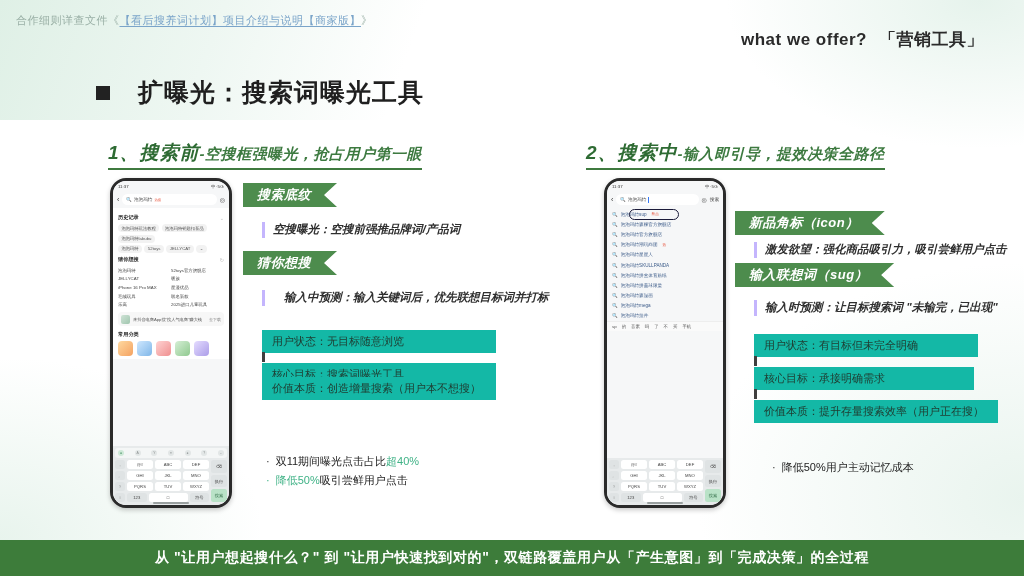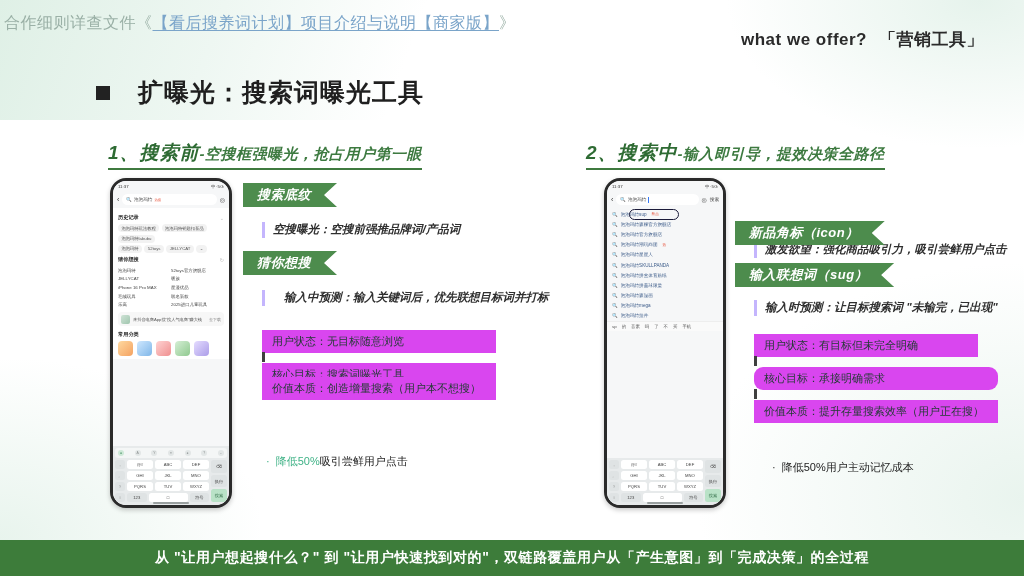--- a/index.html
+++ b/index.html
@@ -28,22 +28,22 @@
     z-index:0;
   }
   .bg-wash-br{
     position:absolute; right:0; bottom:36px; width:330px; height:280px;
     background:radial-gradient(ellipse at 100% 85%, #e9f4ee 0%, #ffffff 70%);
     z-index:0;
   }
 
   
   .topnote{
-    position:absolute; left:4px; top:13px; z-index:5;
-    font-size:16px; color:#9ab0a6; letter-spacing:.5px; white-space:nowrap;
+    position:absolute; left:16px; top:13px; z-index:5;
+    font-size:11px; color:#9ab0a6; letter-spacing:.5px; white-space:nowrap;
   }
   .topnote .link{
     color:#7aa4c9; text-decoration:underline; text-underline-offset:2px;
   }
 
   
   .header-right{
     position:absolute; right:40px; top:28px; z-index:5;
     font-size:17px; font-weight:bold; color:#2b2b2b; letter-spacing:.5px;
     white-space:nowrap;
@@ -223,21 +223,21 @@
     position:absolute; z-index:7;
     border-left:3px solid #c4b5fd; padding-left:8px;
     font-size:11.5px; font-style:italic; font-weight:bold; color:#2f2f2f;
     line-height:1.35; white-space:nowrap;
   }
   .desc.wrap{ white-space:normal; width:250px; }
 
   
   .inforow{
     position:absolute; z-index:7;
-    background:#d946ef; color:#1f3b30;
+    background:#14b8a6; color:#1f3b30;
     font-size:11px; padding:4px 10px;
     white-space:nowrap;
   }
   .tick{
     position:absolute; z-index:7; width:3px; height:10px; background:#3f3f3f;
   }
 
   
   .bullets{ position:absolute; z-index:7; }
   .bullets li{
@@ -513,31 +513,32 @@
 <div class="banner" style="left:243px; top:251px;">猜你想搜</div>
 <div class="desc" style="left:262px; top:290px;padding-left:19px;">输入中预测：输入关键词后，优先联想目标词并打标</div>
 
 <div class="inforow" style="left:262px; top:330px; width:234px;">用户状态：无目标随意浏览</div>
 <div class="tick" style="left:262px; top:352px;"></div>
 <div class="inforow" style="left:262px; top:363px; width:234px;">核心目标：搜索词曝光工具</div>
 <div class="tick" style="left:262px; top:385px;"></div>
 <div class="inforow" style="left:262px; top:377px; width:234px;">价值本质：创造增量搜索（用户本不想搜）</div>
 
 <ul class="bullets" style="left:266px; top:452px;">
+  <li><span>双11期间曝光点击占比</span><span class="em">超40%</span></li>
   <li class="green-lead"><span class="em">降低50%</span><span>吸引尝鲜用户点击</span></li>
 </ul>
 
-<div class="banner" style="left:735px; top:221px;text-align:right;">新品角标（icon）</div>
+<div class="banner" style="left:735px; top:211px;text-align:right;">新品角标（icon）</div>
 <div class="desc" style="left:754px; top:242px;">激发欲望：强化商品吸引力，吸引尝鲜用户点击</div>
 <div class="banner" style="left:735px; top:263px;">输入联想词（sug）</div>
 <div class="desc wrap" style="left:754px; top:300px; width:252px;">输入时预测：让目标搜索词 "未输完，已出现"</div>
 
 <div class="inforow" style="left:754px; top:334px; width:224px;">用户状态：有目标但未完全明确</div>
 <div class="tick" style="left:754px; top:356px;"></div>
-<div class="inforow" style="left:754px; top:367px; width:244px;border-radius:9px;">核心目标：承接明确需求</div>
+<div class="inforow" style="left:754px; top:367px; width:220px;">核心目标：承接明确需求</div>
 <div class="tick" style="left:754px; top:389px;"></div>
 <div class="inforow" style="left:754px; top:400px; width:244px;">价值本质：提升存量搜索效率（用户正在搜）</div>
 
 <ul class="bullets" style="left:772px; top:458px;">
   <li><span>降低50%用户主动记忆成本</span></li>
 </ul>
 
 <div class="footer">
   <span>从 "让用户想起搜什么？" 到 "让用户快速找到对的"，双链路覆盖用户从「产生意图」到「完成决策」的全过程</span>
 </div>

